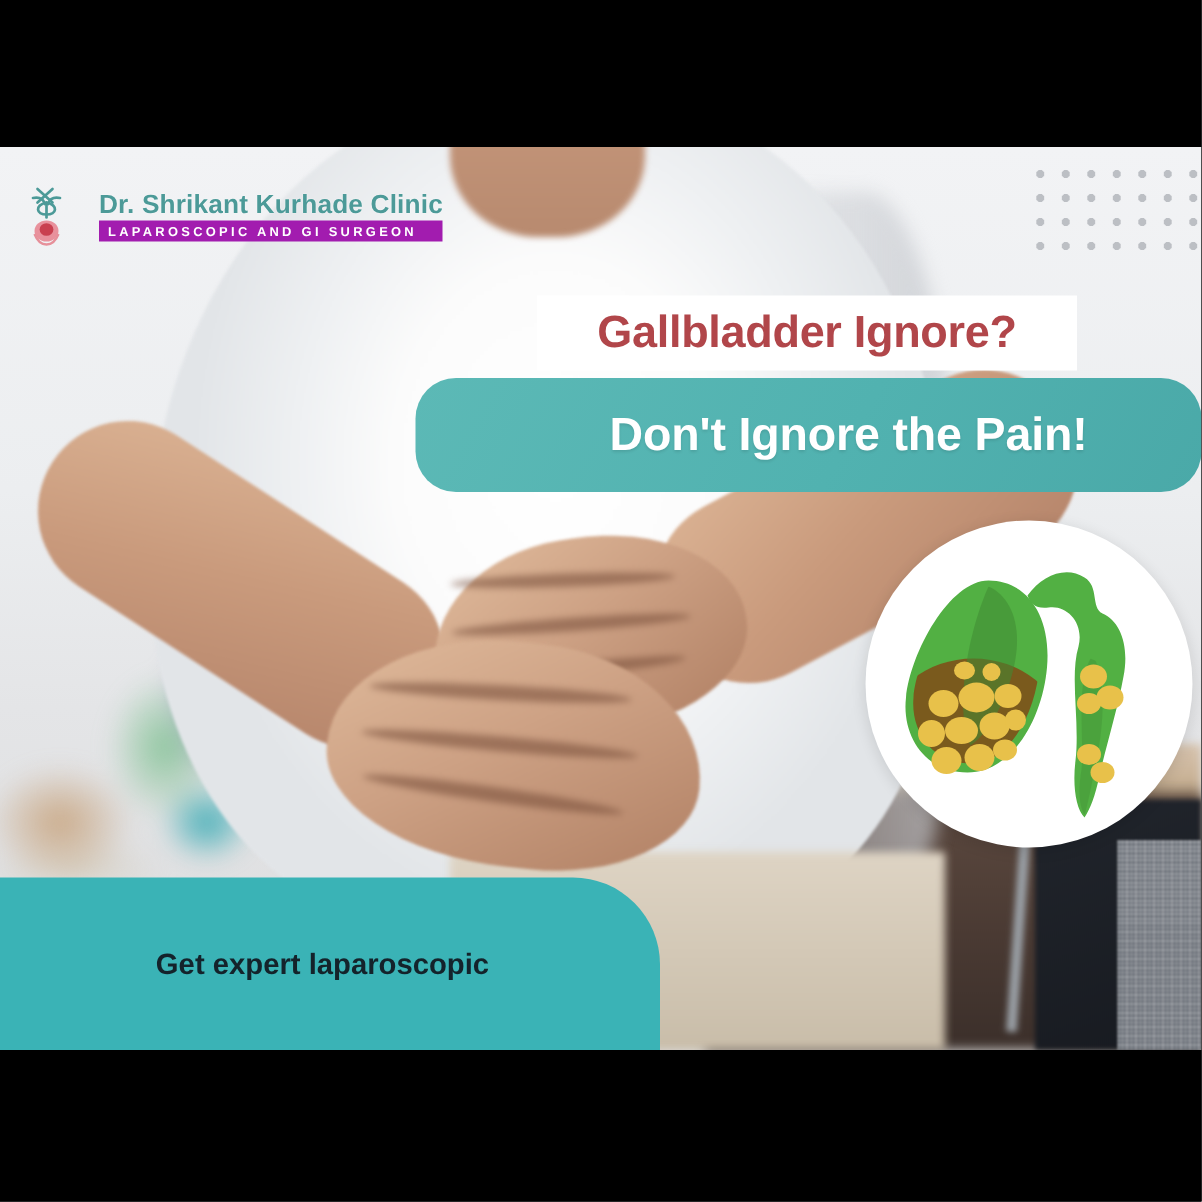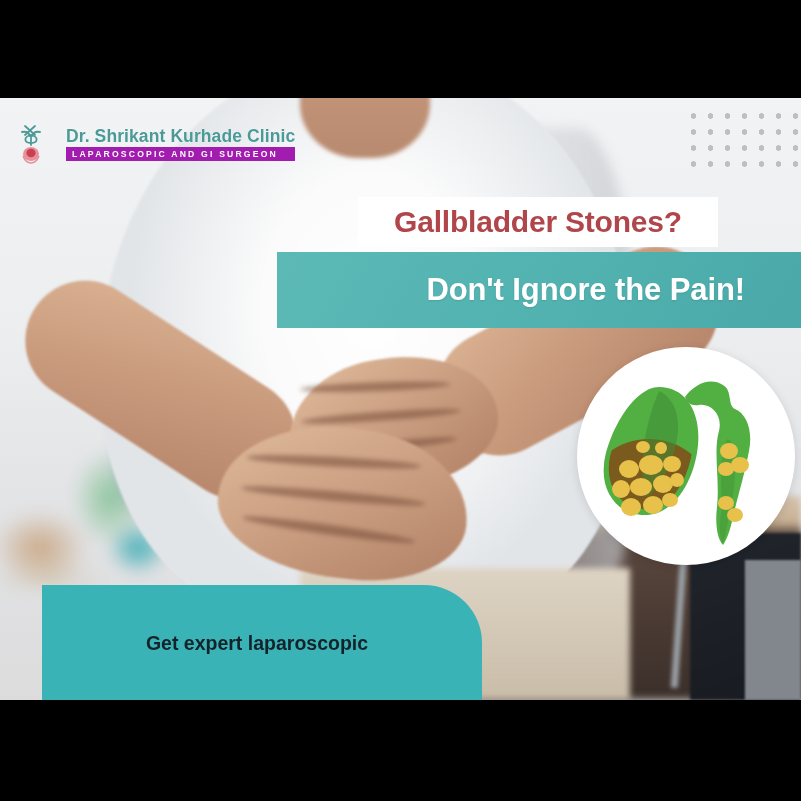--- a/index.html
+++ b/index.html
@@ -286,23 +286,24 @@
   #subhead-banner {
     position: absolute;
     left: 277px;
     top: 154px;
     width: 524px;
     height: 76px;
     background: linear-gradient(120deg, #5cb9b6 0%, #51b2b0 55%, #4aa9a8 100%);
     display: flex;
     align-items: center;
     justify-content: flex-end;
-    padding-right: 56px;
+    padding-right: 76px;
     box-sizing: border-box;
     z-index: 20;
+    border-radius: 27px;
   }
   #subhead-text {
     font-family: "Liberation Sans", sans-serif;
     font-size: 31px;
     font-weight: 700;
     color: #ffffff;
     letter-spacing: -.1px;
     white-space: nowrap;
     text-shadow: 0 1px 2px rgba(0,0,0,.10);
   }
@@ -331,21 +332,20 @@
     height: 115px;
     background: #3ab3b6;
     border-radius: 0 58px 0 0;
     z-index: 30;
     display: flex;
     flex-direction: column;
     align-items: center;
     justify-content: center;
     box-sizing: border-box;
     padding: 4px 40px 2px 30px;
-    margin-left: 42px;
   }
   .caption-line {
     font-family: "Liberation Sans", sans-serif;
     font-size: 19.5px;
     font-weight: 700;
     color: #14232b;
     line-height: 1.42;
     text-align: center;
     white-space: nowrap;
   }
@@ -401,21 +401,21 @@
           </g>
         </svg>
       </div>
       <div id="logo-text-wrap">
         <div class="logo-title">Dr. Shrikant Kurhade Clinic</div>
         <div class="logo-sub">LAPAROSCOPIC  AND  GI SURGEON</div>
       </div>
     </div>
 
     <div id="headline-strip">
-      <span id="headline-text">Gallbladder Stones?</span>
+      <span id="headline-text">Gallbladder Ignore?</span>
     </div>
 
     <div id="subhead-banner">
       <span id="subhead-text">Don't Ignore the Pain!</span>
     </div>
 
     <div id="medallion">
       <svg viewBox="0 0 218 218" xmlns="http://www.w3.org/2000/svg">
         <defs>
           <clipPath id="sacClip">

